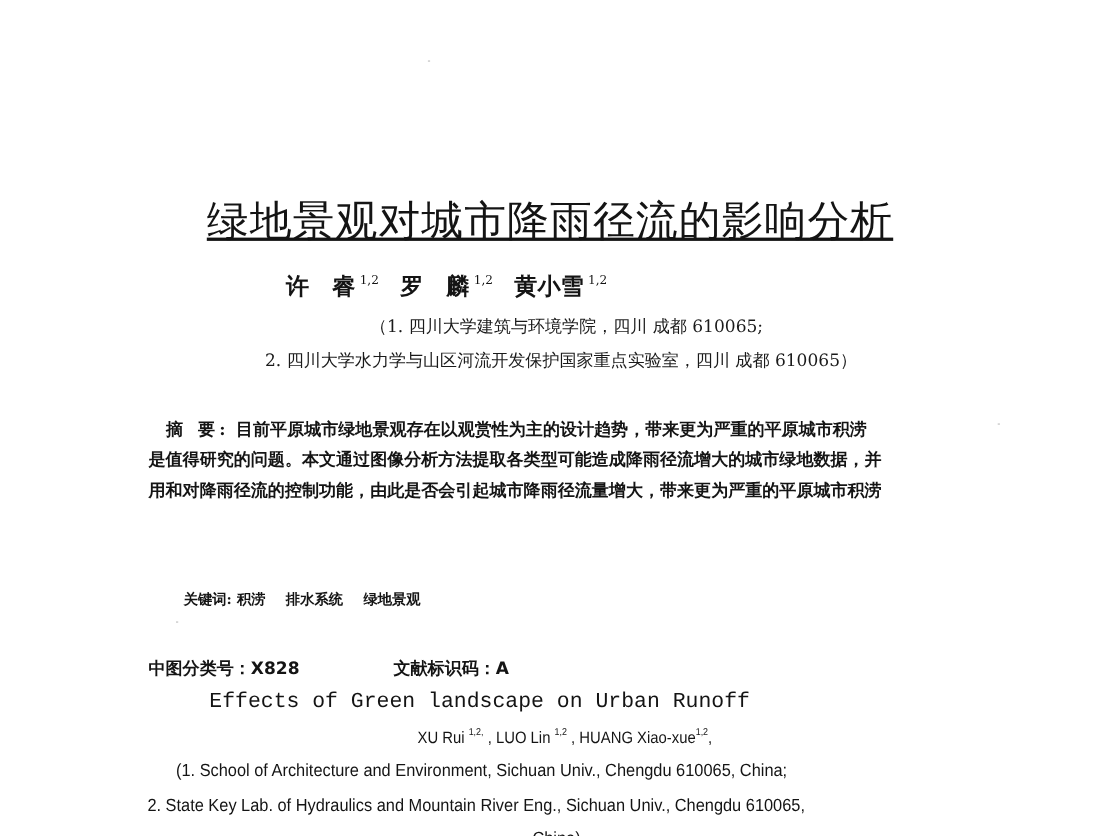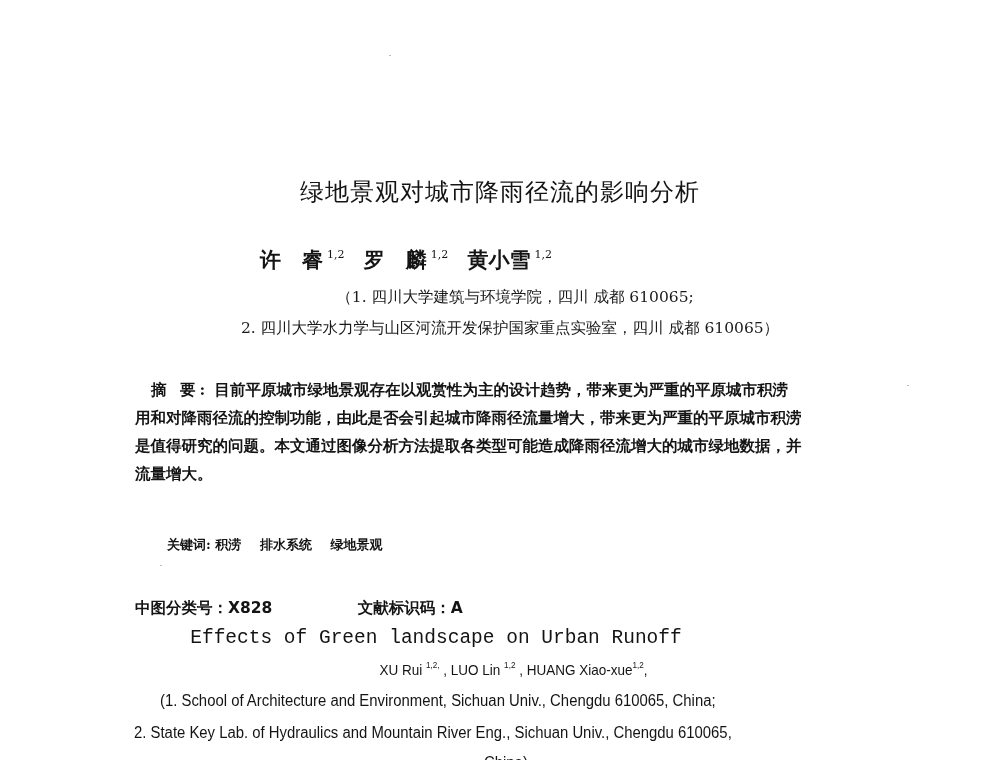--- a/index.html
+++ b/index.html
@@ -16,23 +16,24 @@
       font-family: "DejaVu Serif", serif;
     }
     .abs { position: absolute; white-space: nowrap; }
 
     .speck { position: absolute; width: 2px; height: 1px; background: #bbbbbb; }
 
     .title {
       left: 0; width: 1000px; top: 176px;
       text-align: center;
       font-family: "DejaVu Sans", sans-serif;
-      font-size: 24px;
+      font-size: 38px;
       letter-spacing: 1px;
       color: #141414;
+      text-decoration: underline;
     }
     .authors-cn {
       left: 0; width: 812px; top: 246px;
       text-align: center;
       font-size: 21px;
       font-weight: bold;
       color: #141414;
     }
     .authors-cn .name { margin: 0 6px; }
     .authors-cn sup { font-size: 11px; font-weight: normal; margin-left: 4px; vertical-align: 9px; }
@@ -119,23 +120,22 @@
   <span class="name"><span>许　睿</span><sup>1,2</sup></span>
   <span class="name"><span>罗　麟</span><sup>1,2</sup></span>
   <span class="name"><span>黄小雪</span><sup>1,2</sup></span>
 </div>
 
 <div class="abs affil-cn l1">（1. 四川大学建筑与环境学院，四川 成都 610065;</div>
 <div class="abs affil-cn l2">2. 四川大学水力学与山区河流开发保护国家重点实验室，四川 成都 610065）</div>
 
 <div class="abs abstract">
   <span class="abs-line"><span class="label">摘 要:</span> <span>目前平原城市绿地景观存在以观赏性为主的设计趋势，带来更为严重的平原城市积涝</span></span>
+  <span class="abs-line">是值得研究的问题。本文通过图像分析方法提取各类型可能造成降雨径流增大的城市绿地数据，并</span>
   <span class="abs-line">用和对降雨径流的控制功能，由此是否会引起城市降雨径流量增大，带来更为严重的平原城市积涝</span>
-  <span class="abs-line">是值得研究的问题。本文通过图像分析方法提取各类型可能造成降雨径流增大的城市绿地数据，并</span>
-  <span class="abs-line">流量增大。</span>
 </div>
 
 <div class="abs keywords">
   <span>关键词:</span>
   <span class="kw">积涝</span>
   <span class="kw">排水系统</span>
   <span class="kw">绿地景观</span>
 </div>
 
 <div class="abs classif">

